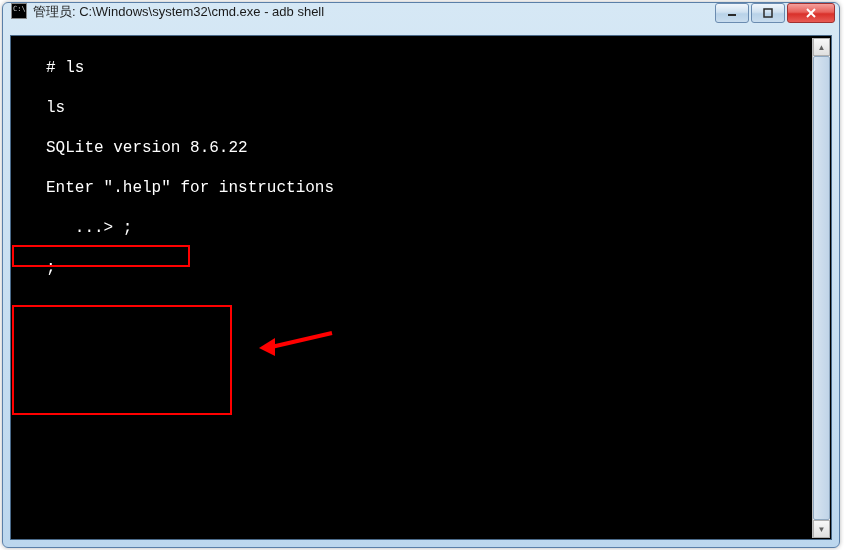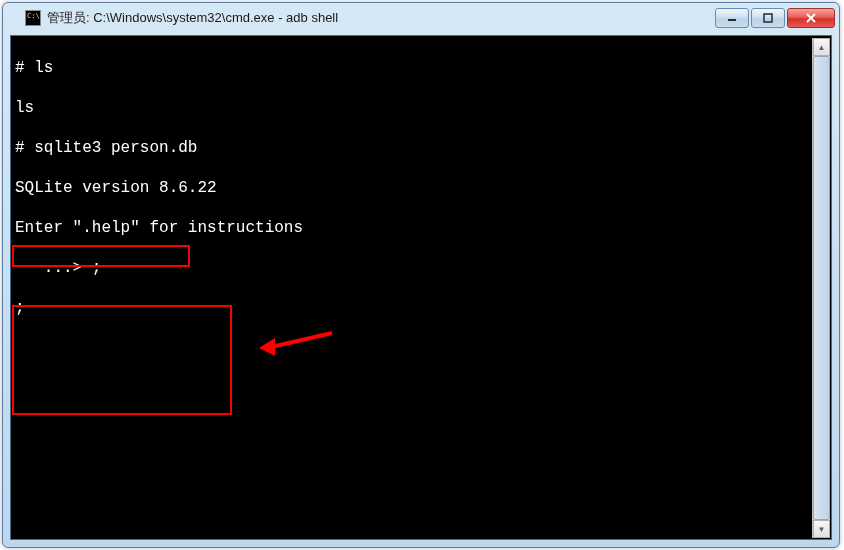--- a/index.html
+++ b/index.html
@@ -18,22 +18,21 @@
       width: 838px;
       height: 546px;
       background: linear-gradient(to bottom, #d6e8f5 0%, #bcd7ee 100%);
       border: 1px solid #5a7fa8;
       border-radius: 6px;
       box-shadow: 0 0 4px rgba(0,0,0,0.3);
     }
     .titlebar {
       height: 30px;
       display: flex;
-      align-items: center;
-      padding: 0 4px 0 22px;
+      padding: 0 4px 0 8px;
     }
     .titlebar-icon {
       width: 16px;
       height: 16px;
       background: #000;
       border: 1px solid #888;
       margin-right: 6px;
       position: relative;
     }
     .titlebar-icon::after {
@@ -86,21 +85,21 @@
     }
     .console-inner {
       font-family: "Consolas", "Courier New", monospace;
       font-size: 16px;
       line-height: 20px;
       color: #ffffff;
       padding: 2px 4px;
       white-space: pre;
       position: relative;
     }
-    .console-line { display: block; position: relative; }
+    .console-line { display: block; position: relative; margin-left: 31px; }
     .red-box-top {
       position: absolute;
       left: 9px;
       top: 242px;
       width: 178px;
       height: 22px;
       border: 2px solid #ff0000;
       pointer-events: none;
     }
     .red-box-bottom {
@@ -173,21 +172,20 @@
             <line x1="10" y1="1" x2="2" y2="9" stroke="#fff" stroke-width="2"></line>
           </svg>
       </div>
     </div>
   </div>
 
   <div class="console">
     <div class="console-inner">
 <span class="console-line"># ls</span>
 <span class="console-line">ls</span>
-<span class="console-line"># sqlite3 person.db</span>
 <span class="console-line">SQLite version 8.6.22</span>
 <span class="console-line">Enter ".help" for instructions</span>
 <span class="console-line">   ...&gt; ;</span>
 <span class="console-line">;</span>
 
 
 
 
 
 

